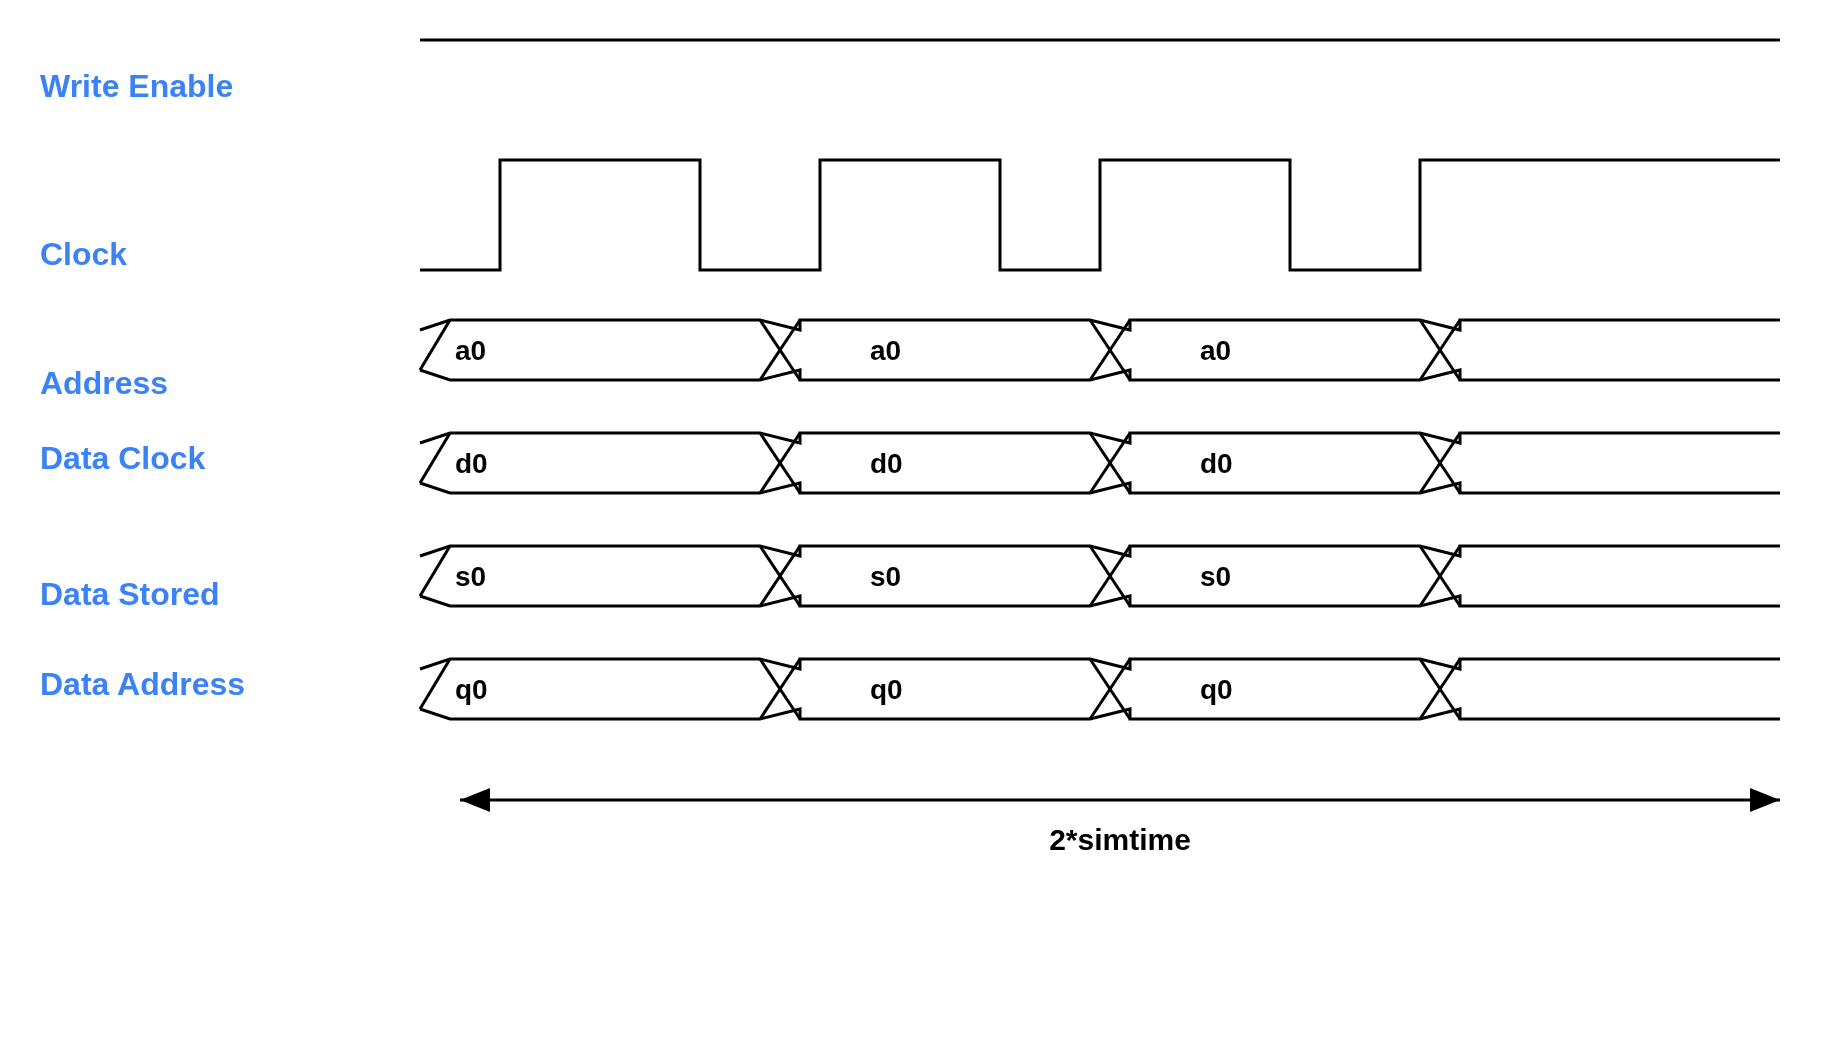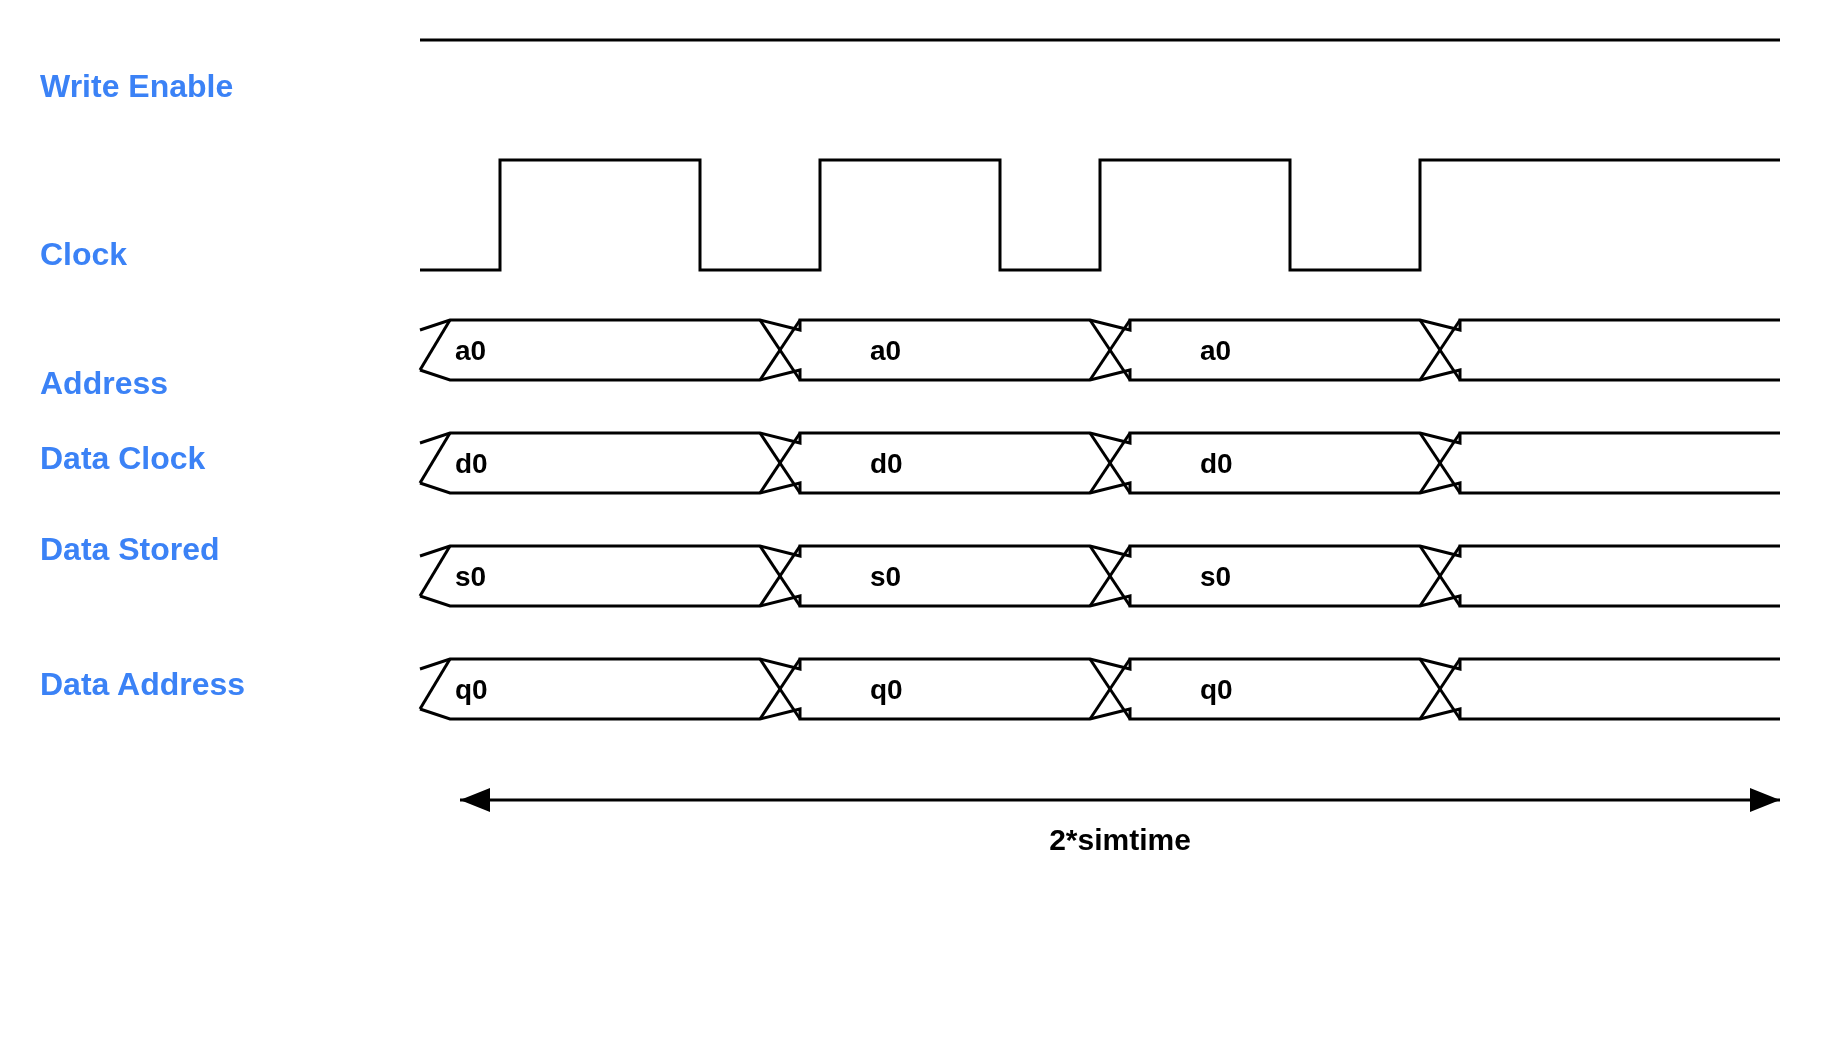--- a/index.html
+++ b/index.html
@@ -38,21 +38,21 @@
   </style>
 </head>
 <body>
 
 <div class="diagram-container">
 
   <span class="signal-label" style="top: 68px;">Write Enable</span>
   <span class="signal-label" style="top: 216px; margin-top: 20px;">Clock</span>
   <span class="signal-label" style="top: 330px; margin-top: 35px;">Address</span>
   <span class="signal-label" style="top: 440px;">Data Clock</span>
-  <span class="signal-label" style="top: 531px; text-align: right;">Data Stored</span>
+  <span class="signal-label" style="top: 576px; text-align: right;">Data Stored</span>
   <span class="signal-label" style="top: 666px;">Data Address</span>
 
   <svg class="timing-diagram" viewBox="0 0 1824 1061">
 
     <polyline points="420,40 1780,40" fill="none" stroke="#000" stroke-width="3"></polyline>
 
     <polyline points="420,270 500,270 500,160 700,160 700,270 820,270 820,160 1000,160 1000,270 1100,270 1100,160 1290,160 1290,270 1420,270 1420,160 1780,160" fill="none" stroke="#000" stroke-width="3"></polyline>
 
     <polyline points="420,330 450,320 760,320 800,330 800,320 1090,320 1130,330 1130,320 1420,320 1460,330 1460,320 1780,320" fill="none" stroke="#000" stroke-width="3"></polyline>
 

